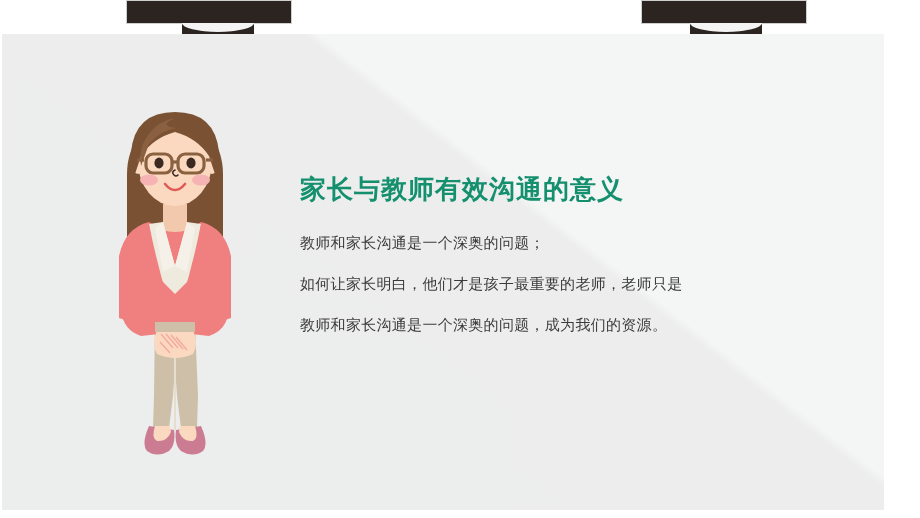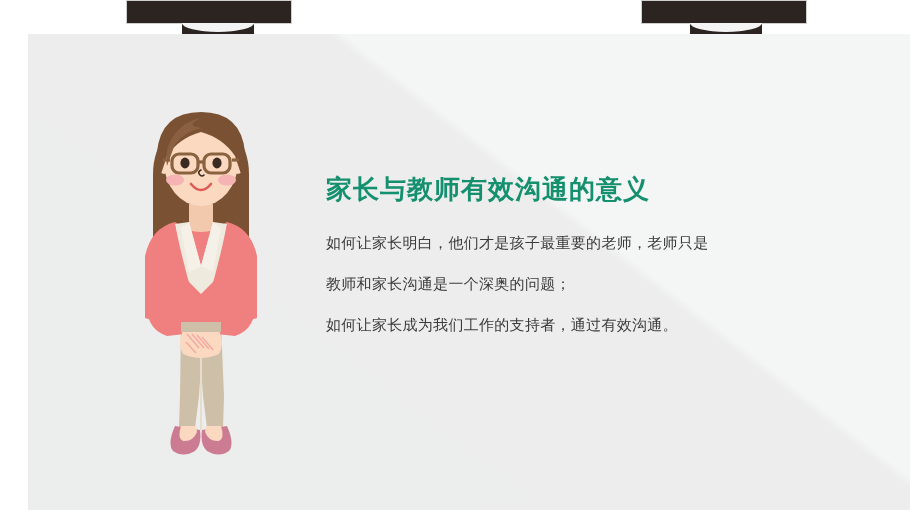--- a/index.html
+++ b/index.html
@@ -43,21 +43,21 @@
   #bar-left{left:126px;width:166px;}
   #bar-left .plank{width:166px;}
   #bar-left .foot{left:56px;top:24px;width:72px;}
   #bar-right{left:641px;width:166px;}
   #bar-right .plank{width:166px;}
   #bar-right .foot{left:49px;top:24px;width:72px;}
 
   
   .panel{
     position:absolute;
-    left:28px;top:34px;
+    left:2px;top:34px;
     width:882px;height:476px;
     background:#eff0f0;
     background-image:linear-gradient(218deg,#f4f5f5 0%,#f4f5f5 38%,#ecedec 39%,#eceded 100%);
   }
 
   
   .textblock{
     position:absolute;
     left:298px;top:138px;
     width:560px;
@@ -177,19 +177,19 @@
 
         <ellipse cx="52" cy="84" rx="9" ry="5.5" fill="#f6b3b3"></ellipse>
         <ellipse cx="104" cy="84" rx="9" ry="5.5" fill="#f6b3b3"></ellipse>
 
         <path d="M68 88 q10 12 20 0" fill="none" stroke="#e05a55" stroke-width="2.6" stroke-linecap="round"></path>
       </svg>
     </div>
 
     <div class="textblock">
       <h1 class="title">家长与教师有效沟通的意义</h1>
+      <p class="line">教师和家长沟通是一个深奥的问题；</p>
       <p class="line">如何让家长明白，他们才是孩子最重要的老师，老师只是</p>
-      <p class="line">教师和家长沟通是一个深奥的问题；</p>
-      <p class="line">如何让家长成为我们工作的支持者，通过有效沟通。</p>
+      <p class="line">教师和家长沟通是一个深奥的问题，成为我们的资源。</p>
     </div>
 
   </div>
 </div>
 
 </body></html>

